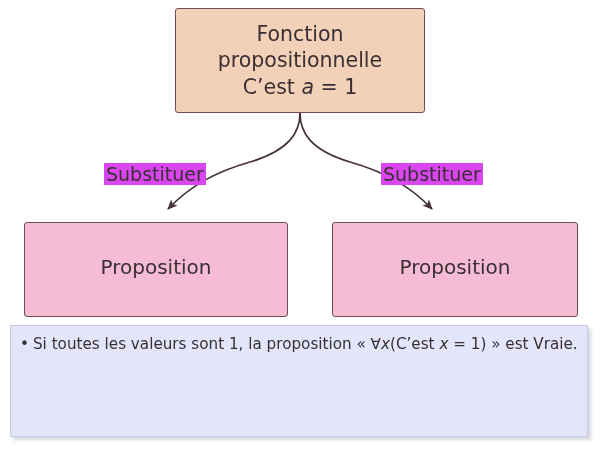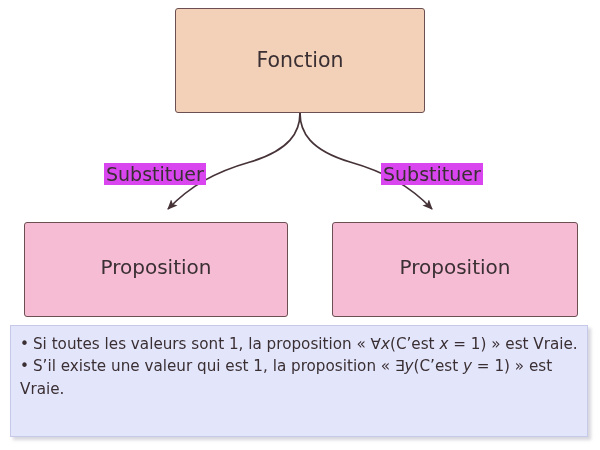--- a/index.html
+++ b/index.html
@@ -115,31 +115,32 @@
       <marker id="head" markerWidth="7" markerHeight="7" refX="5.4" refY="3" orient="auto" markerUnits="strokeWidth">
         <path d="M0,0.4 L6,3 L0,5.6 L1.4,3 Z" fill="#463338"></path>
       </marker>
     </defs>
     <path d="M300,113 C300,132 290,150 250,162 C215,172 190,186 168,209" fill="none" stroke="#463338" stroke-width="1.7" marker-end="url(#head)"></path>
     <path d="M300,113 C300,132 310,150 350,162 C385,172 410,186 432,209" fill="none" stroke="#463338" stroke-width="1.7" marker-end="url(#head)"></path>
   </svg>
 
   <div class="node node-fn">
     <span class="ln">Fonction</span>
+    <span class="ln">propositionnelle</span>
+    <span class="ln nowrap"><span>C’est </span><span class="var">a</span><span> = 1</span></span>
   </div>
 
   <div class="edge-label sub-left">Substituer</div>
   <div class="edge-label sub-right">Substituer</div>
 
   <div class="node node-prop left">
     <span class="ln1">Proposition</span>
   </div>
 
   <div class="node node-prop right">
     <span class="ln1">Proposition</span>
   </div>
 
   <div class="note">
     <p><span class="bullet">•</span><span>Si toutes les valeurs sont 1, la proposition « </span><span>∀</span><span class="var">x</span><span>(C’est </span><span class="var">x</span><span> = 1) » est Vraie.</span></p>
-    <p><span class="bullet">•</span><span>S’il existe une valeur qui est 1, la proposition « </span><span>∃</span><span class="var">y</span><span>(C’est </span><span class="var">y</span><span> = 1) » est Vraie.</span></p>
   </div>
 
 </div>
 
 </body></html>

